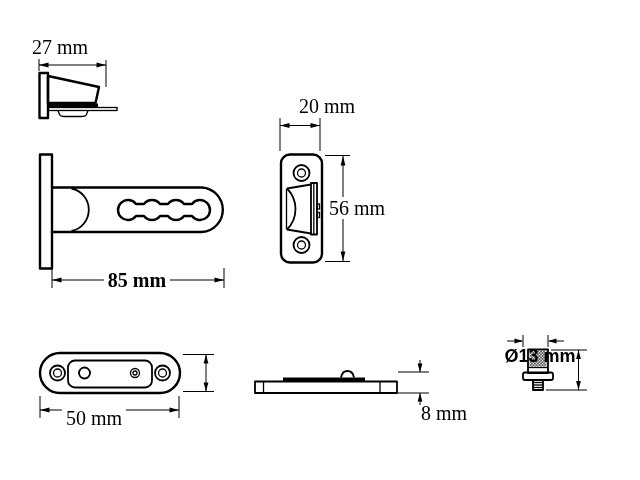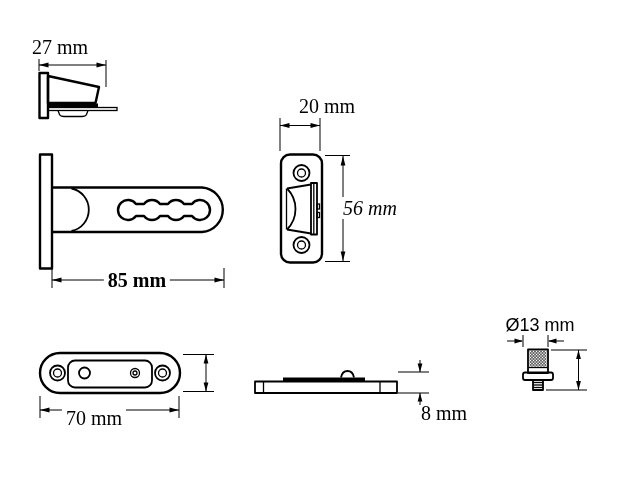--- a/index.html
+++ b/index.html
@@ -2,21 +2,21 @@
 <html><head>
 <meta charset="utf-8">
 <style>
   html,body{margin:0;padding:0;background:#fff;}
   .canvas{position:relative;width:588px;height:480px;background:#fff;overflow:hidden;
           font-family:"Liberation Serif", serif;}
   .canvas svg{position:absolute;left:0;top:0;}
   .lbl{position:absolute;transform:translate(-50%,-50%);color:#000;font-size:20px;
        white-space:nowrap;line-height:1;}
   .lbl.bg{background:#fff;padding:1px 4px;}
-  .lbl.sans{font-family:"Liberation Sans", sans-serif;font-size:18px;font-weight:400;}
+  .lbl.sans{font-family:"Liberation Sans", sans-serif;font-size:18px;font-weight:700;margin-top:31px;}
   .part{fill:none;stroke:#000;stroke-width:2.4;stroke-linejoin:round;}
   .part2{fill:none;stroke:#000;stroke-width:1.8;stroke-linejoin:round;}
   .thin{fill:none;stroke:#000;stroke-width:1.3;}
   .dim{fill:none;stroke:#000;stroke-width:1;}
   .ah{fill:#000;stroke:none;}
   .hatch{stroke:#000;stroke-width:0.7;}
 </style>
 </head>
 <body>
 
@@ -157,18 +157,18 @@
     <line class="dim" x1="546" y1="390" x2="587" y2="390"></line>
     <line class="dim" x1="578.5" y1="350" x2="578.5" y2="390"></line>
     <path class="ah" d="M578.5 350 L576.1 359 L580.9 359 Z"></path>
     <path class="ah" d="M578.5 390 L576.1 381 L580.9 381 Z"></path>
   </g>
 </svg>
 
 <div class="lbl" style="left:60px;top:47px;">27 mm</div>
 <div class="lbl bg" style="left:137px;top:280px;font-weight:bold;">85 mm</div>
 <div class="lbl" style="left:316px;top:106px;margin-left:11px;">20 mm</div>
-<div class="lbl bg" style="left:370px;top:208px;font-style:italic;">56 mm</div>
-<div class="lbl bg" style="left:94px;top:418px;">70 mm</div>
+<div class="lbl bg" style="left:357px;top:208px;">56 mm</div>
+<div class="lbl bg" style="left:94px;top:418px;">50 mm</div>
 <div class="lbl" style="left:416px;top:413px;margin-left:28px;">8 mm</div>
 <div class="lbl sans" style="left:540px;top:325px;">Ø13 mm</div>
 
 </div>
 
 </body></html>

